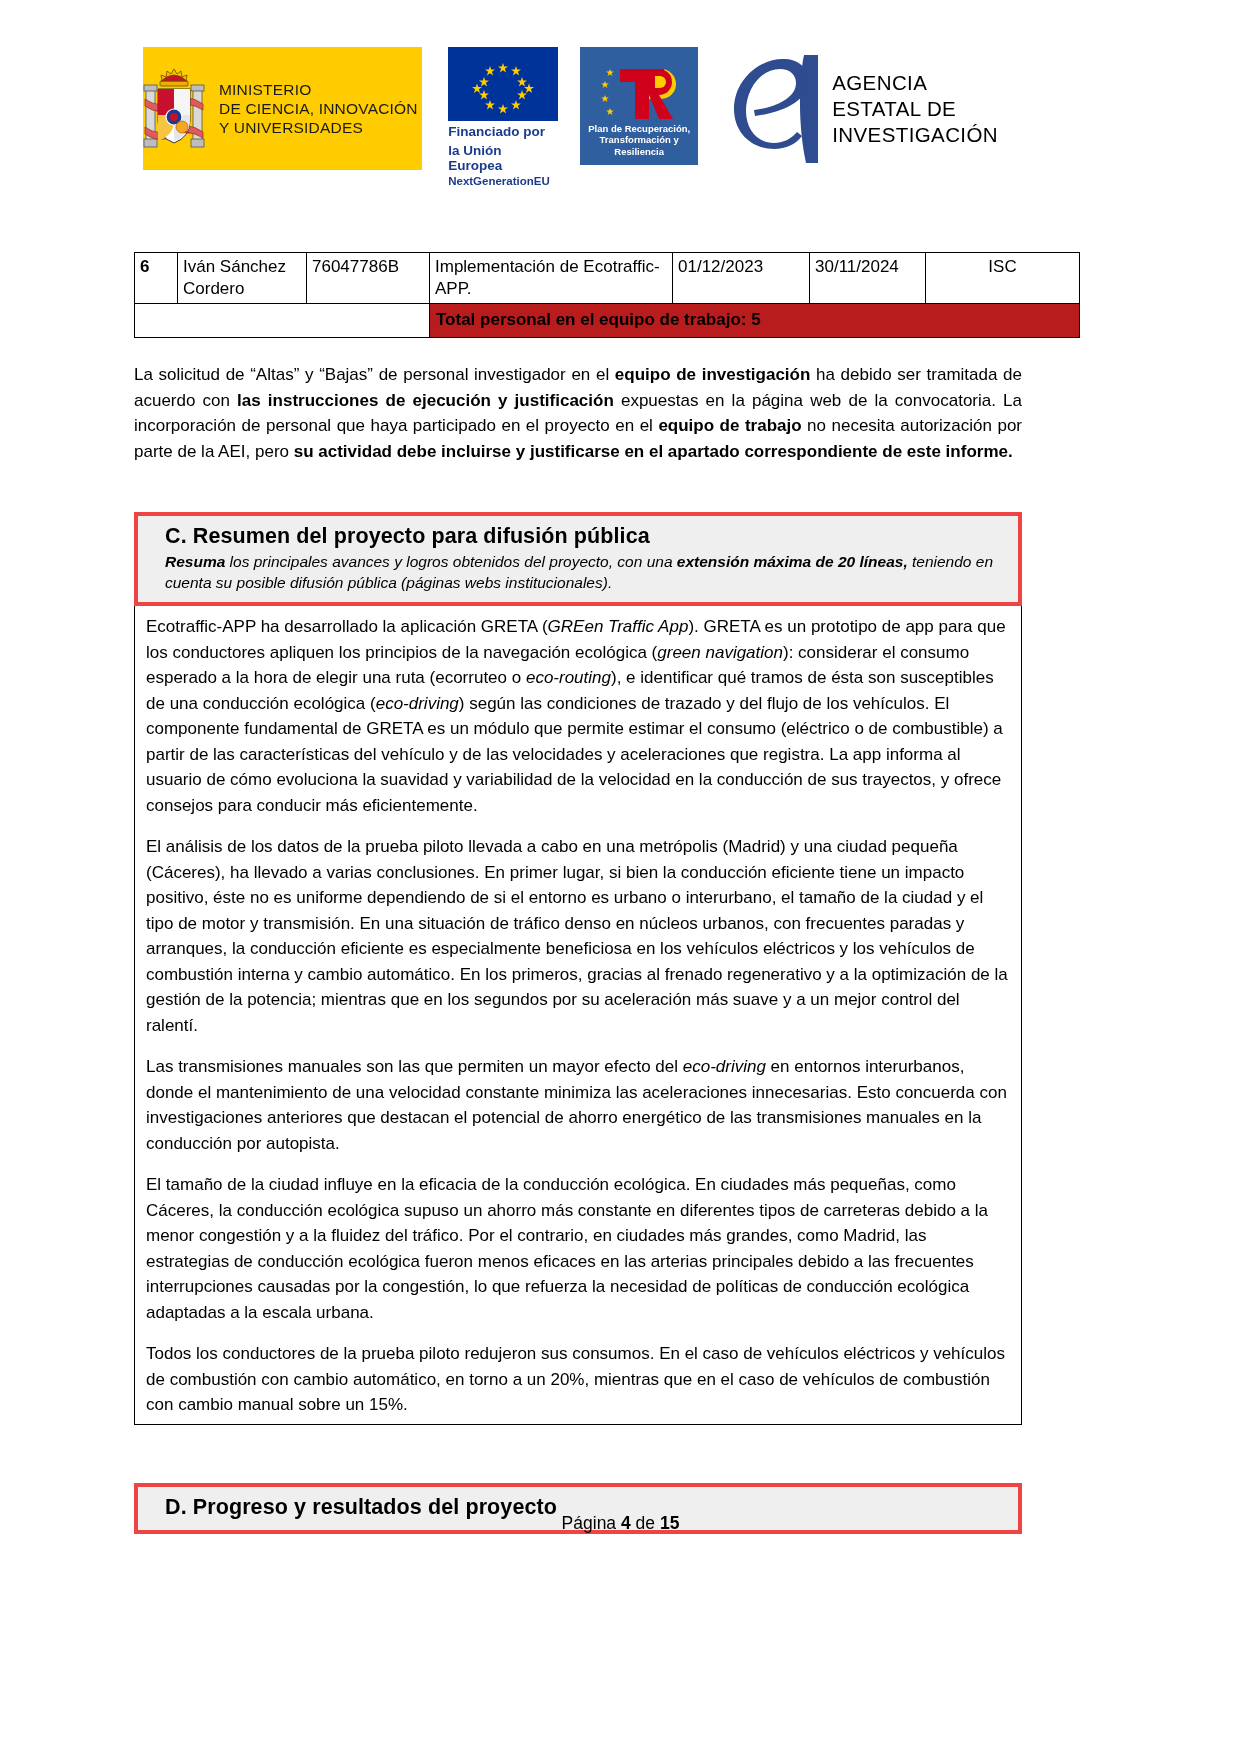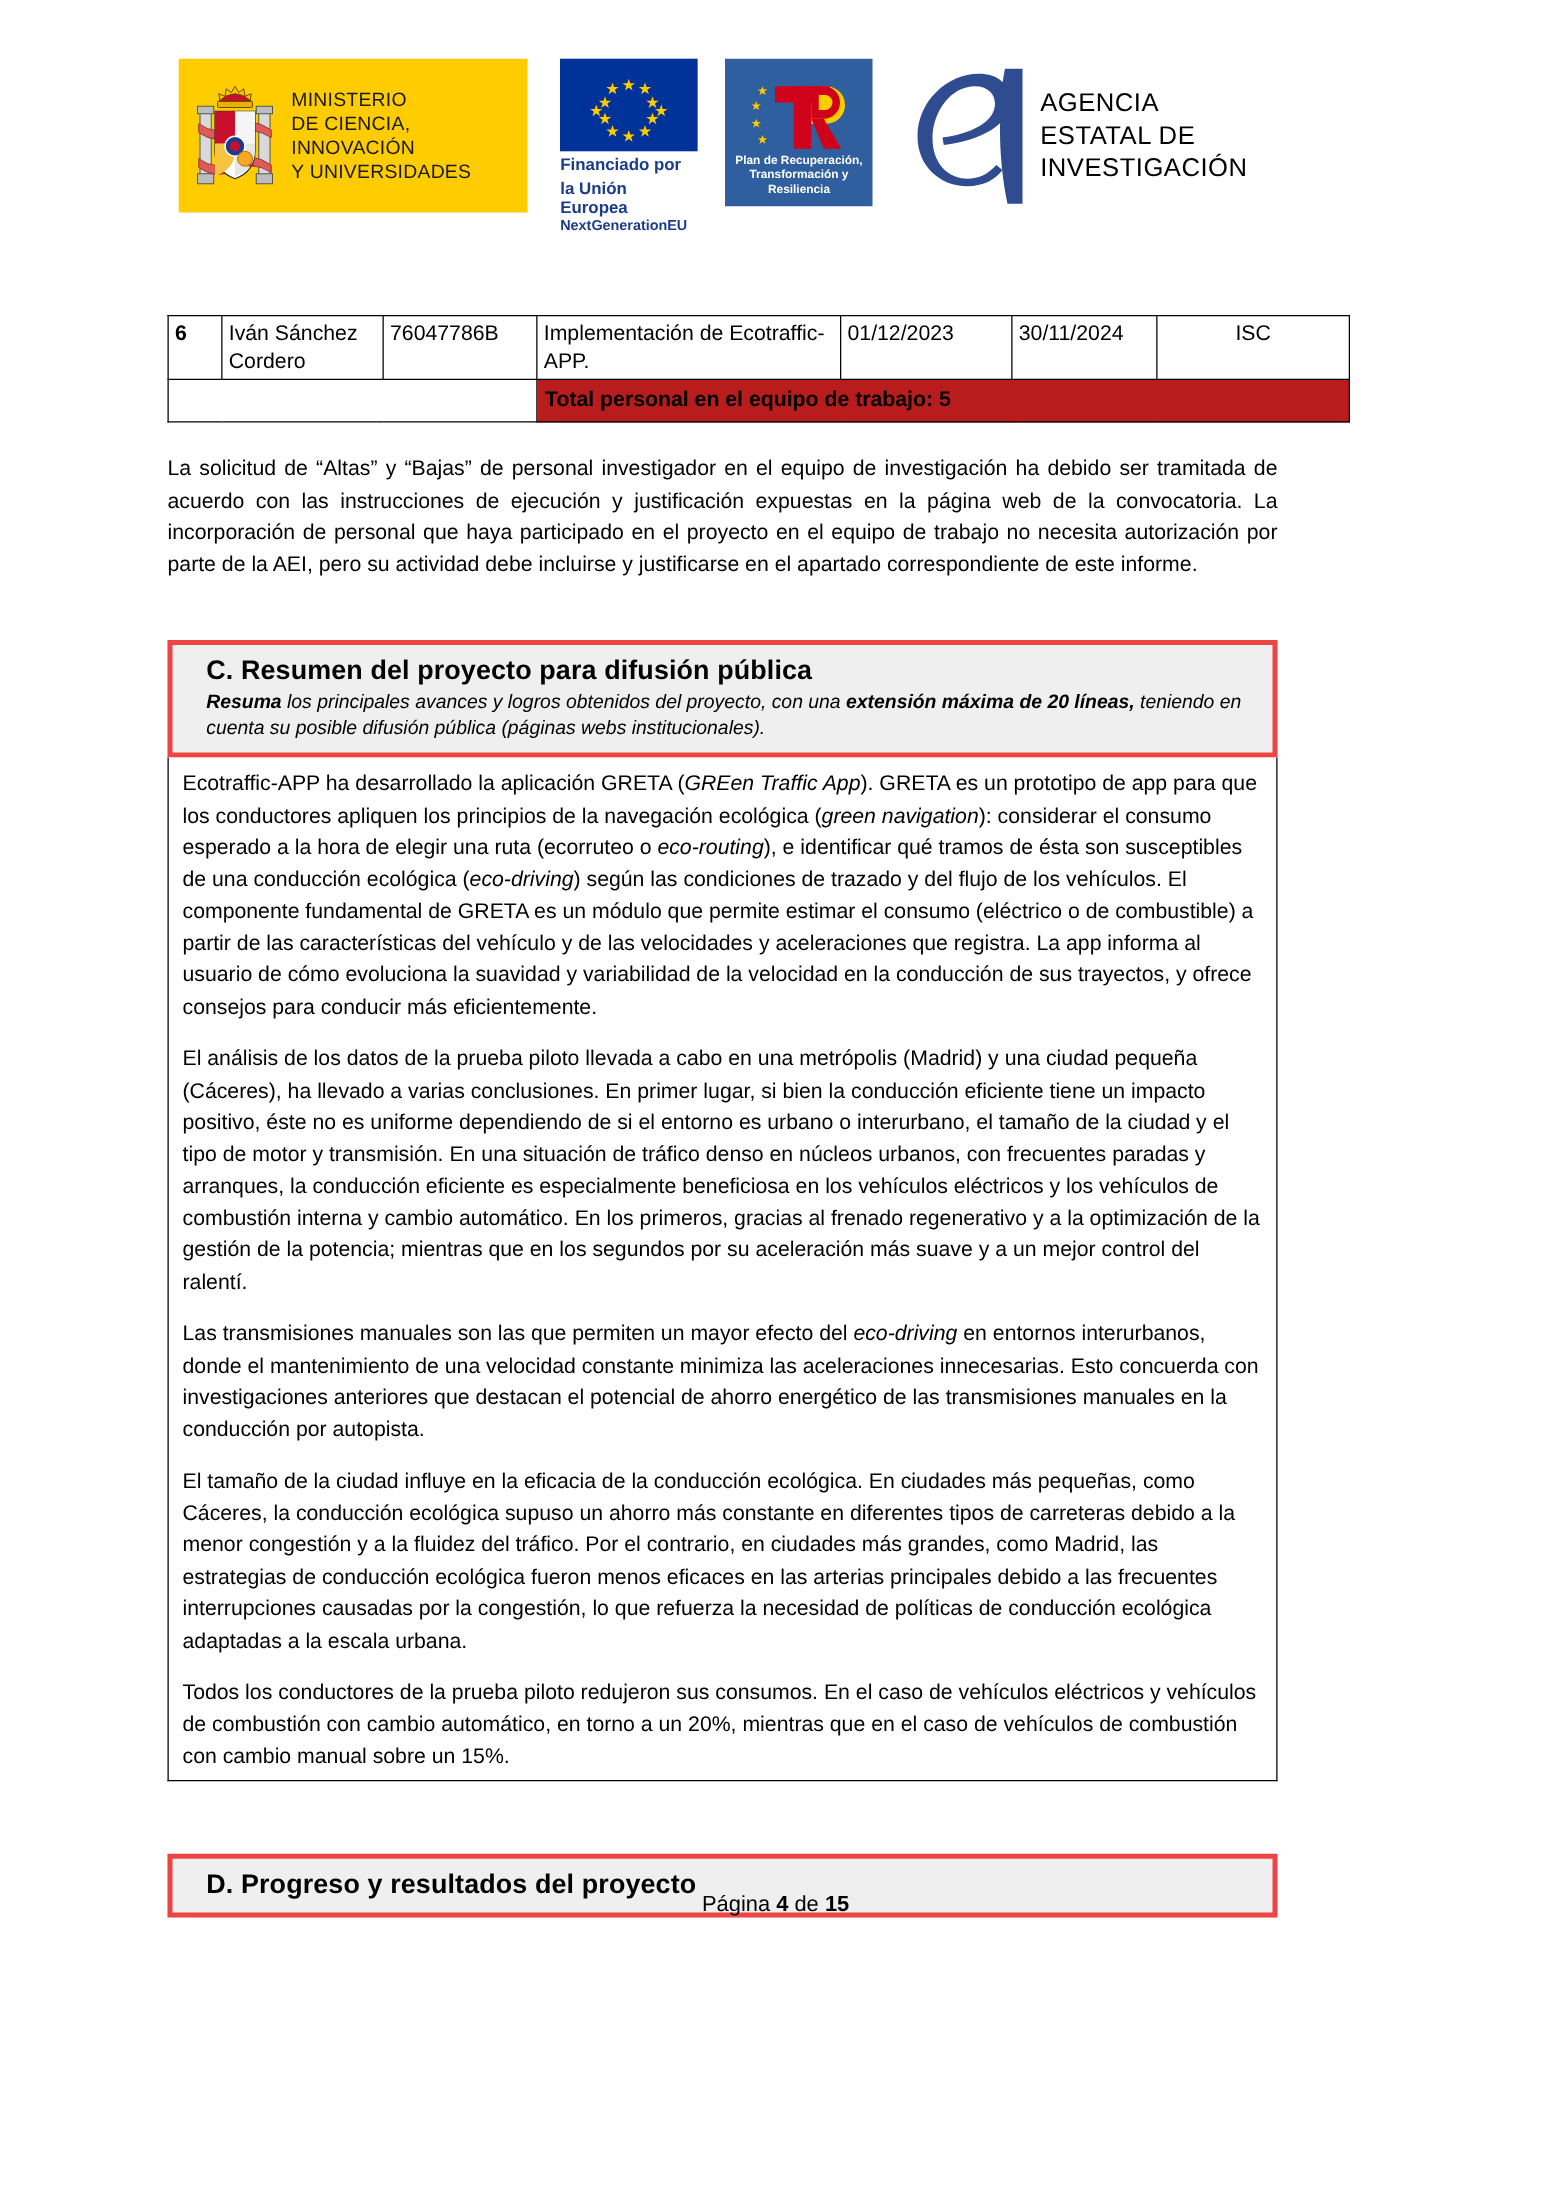--- a/index.html
+++ b/index.html
@@ -34,21 +34,20 @@
     align-items: flex-start;
   }
 
   
   .logo-ministerio {
     width: 296px;
     height: 123px;
     background: #FFCC00;
     display: flex;
     align-items: center;
-    padding-left: 14px;
     box-sizing: border-box;
   }
   .escudo {
     width: 62px;
     height: 88px;
     position: relative;
     flex: 0 0 auto;
   }
   .ministerio-text {
     margin-left: 14px;
@@ -176,21 +175,21 @@
     border-right: 1px solid #000000;
   }
 
   
   .para-block {
     margin-top: 24px;
     font-size: 17px;
     line-height: 25.5px;
     text-align: justify;
   }
-  .para-block b { font-weight: normal; }
+  .para-block b { font-weight: bold; }
 
   
   .section-box {
     border: 4px solid #ef4444;
     background: #EFEFEF;
     padding: 7px 11px 9px 27px;
     box-sizing: border-box;
   }
   .section-title {
     font-size: 21.5px;

